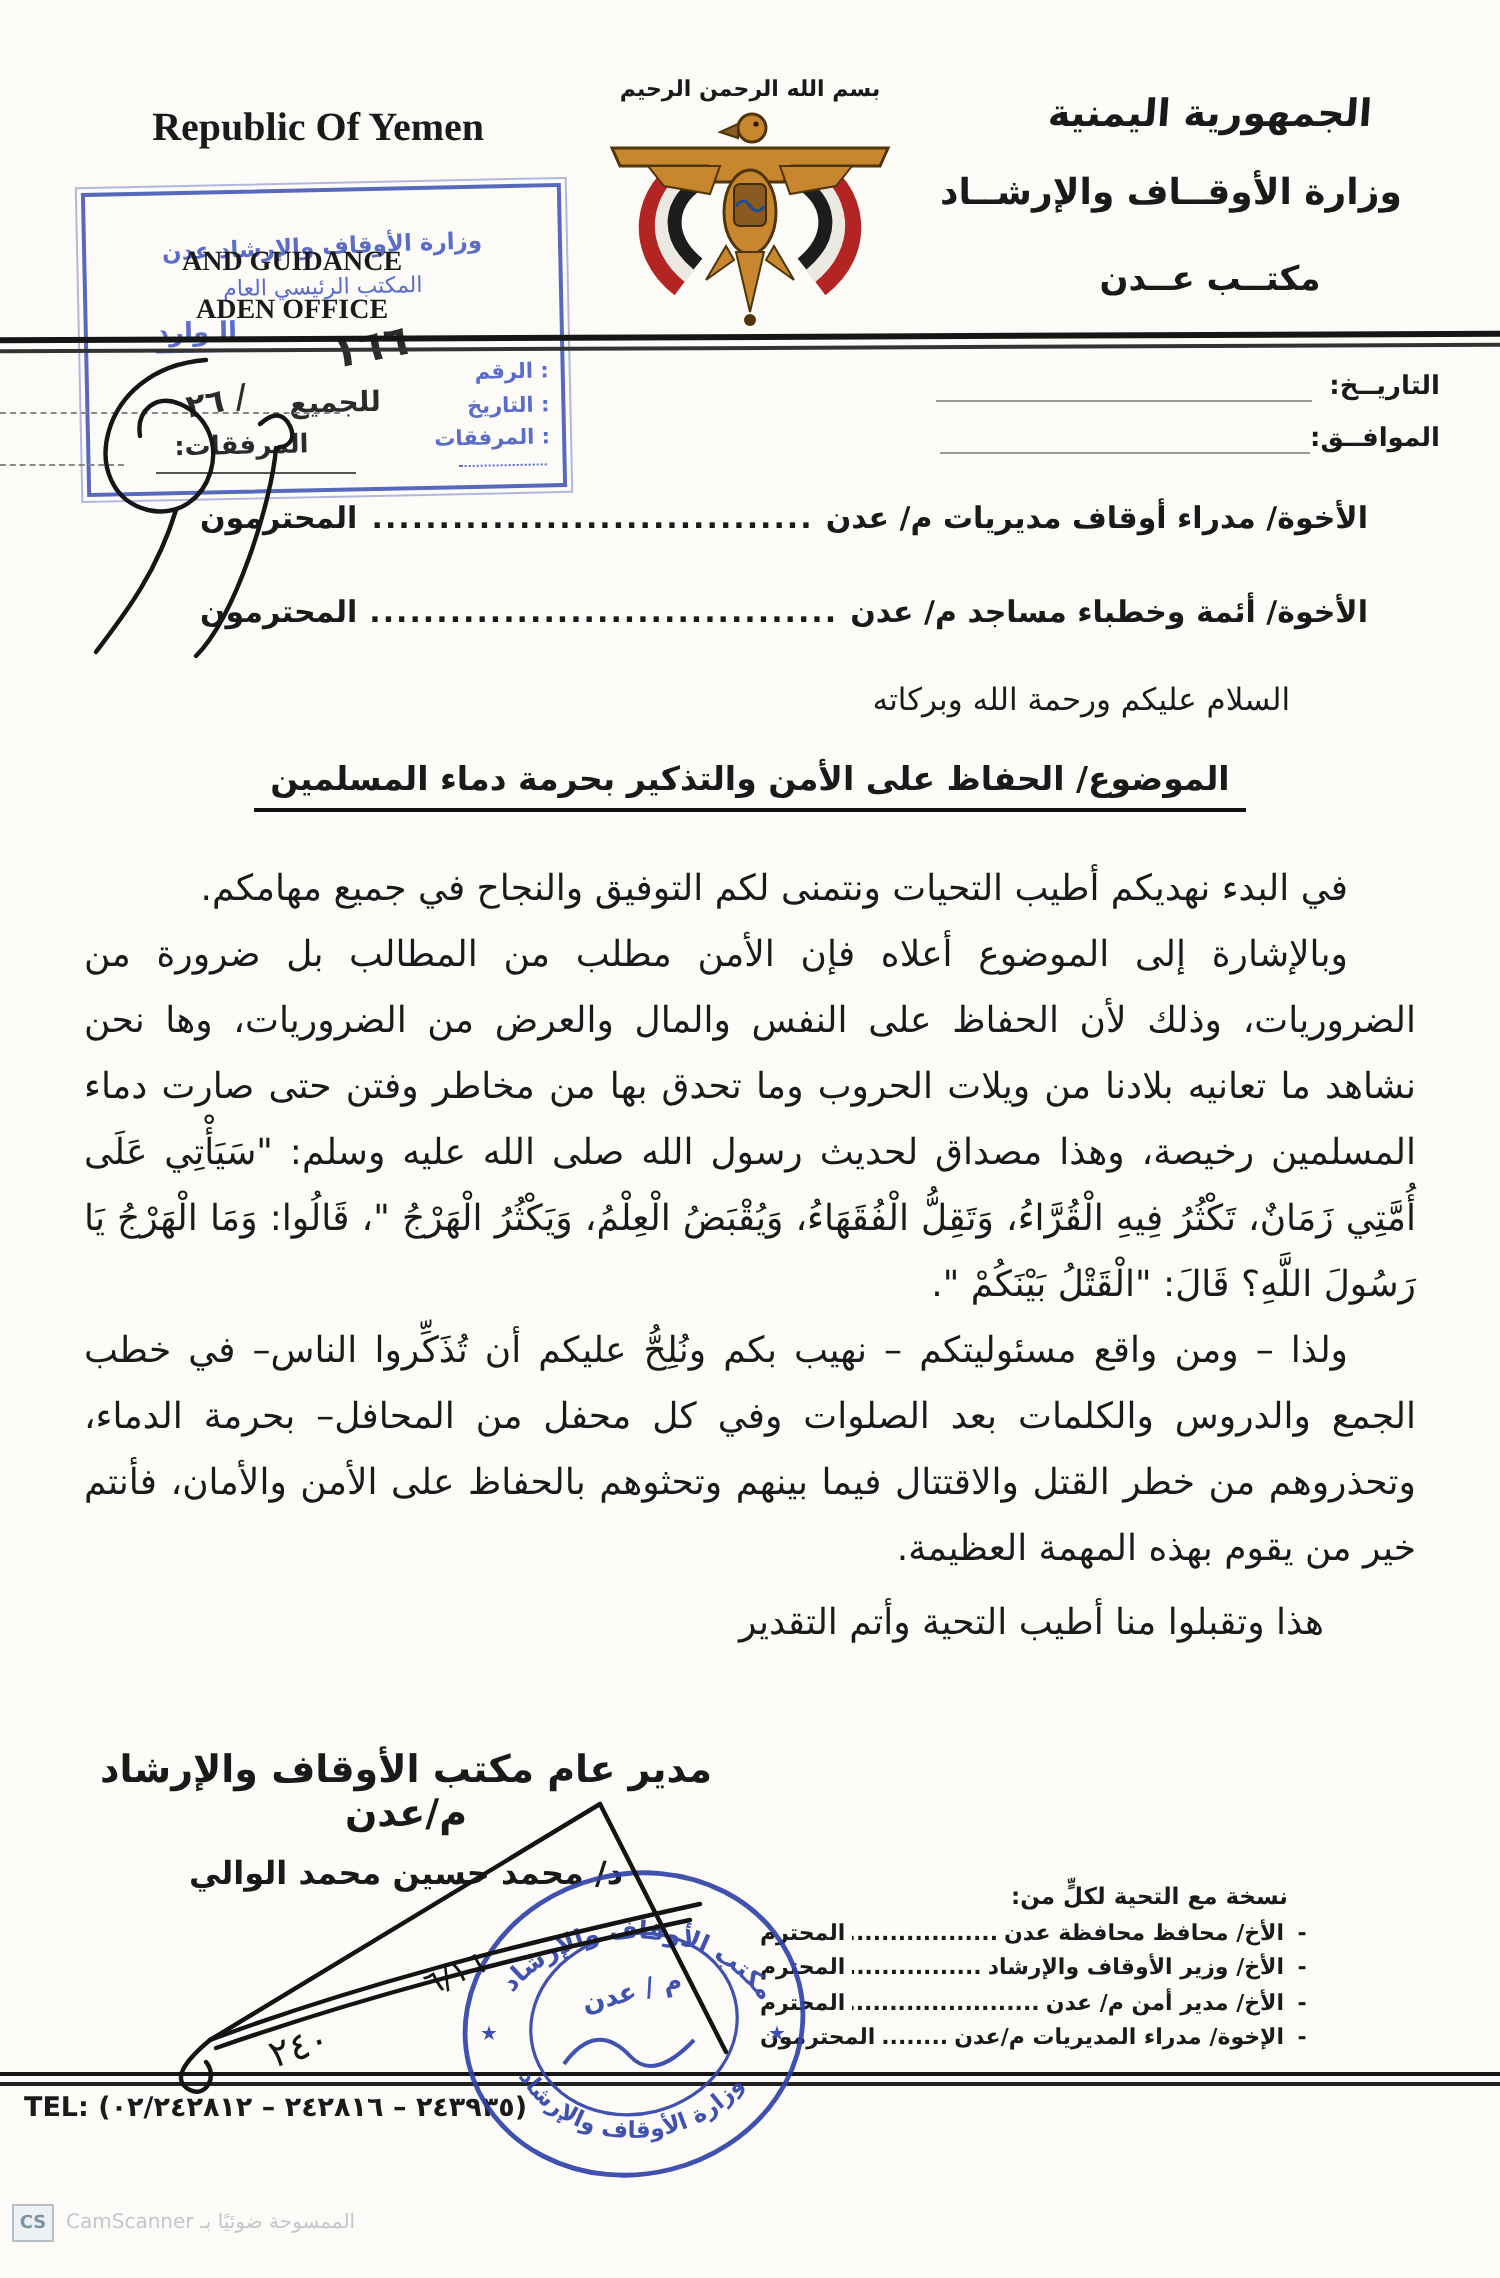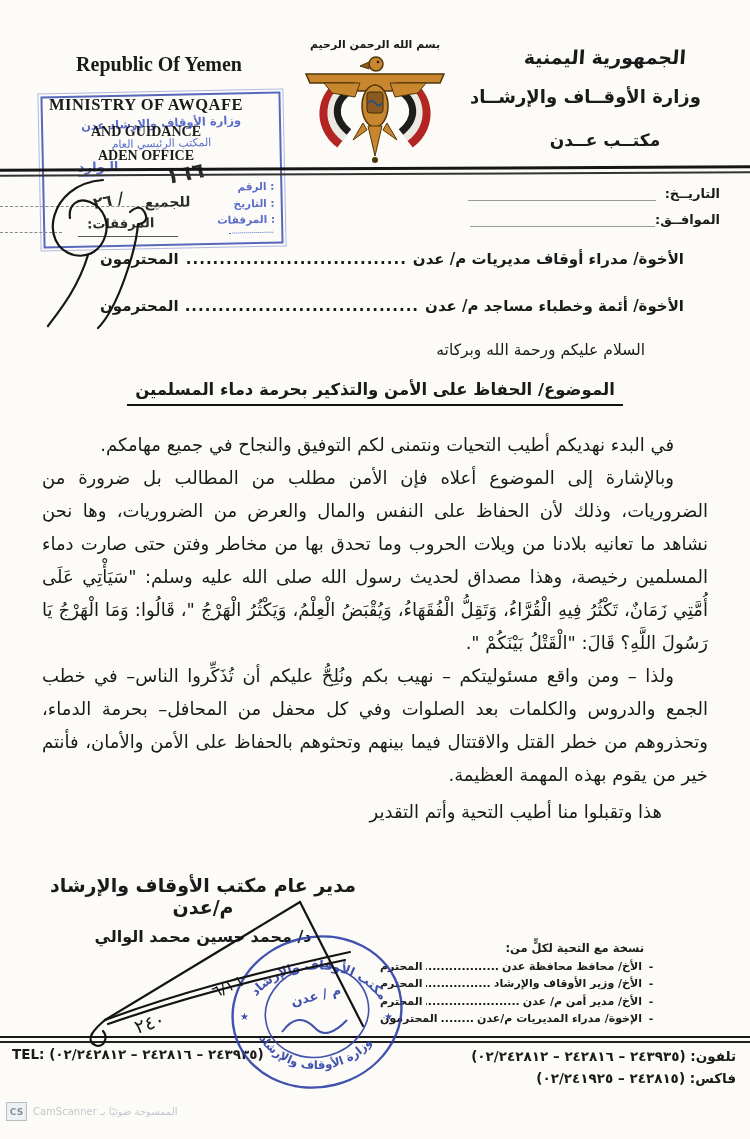--- a/index.html
+++ b/index.html
@@ -53,21 +53,20 @@
     <div class="fld" style="top:86px;">الرقم :</div>
     <div class="fld" style="top:103px;">التاريخ :</div>
     <div class="fld" style="top:119px;">المرفقات :</div>
     <div class="abs" style="right:8px;top:138px;width:44px;border-bottom:1px dotted #4e62c6;"></div>
     <div class="abs hw" style="left:122px;top:66px;font-size:21px;">١٦٦</div>
     <div class="abs hw" style="left:48px;top:94px;font-size:16px;">٢٦ /</div>
     <div class="abs bold rtl" style="left:100px;top:98px;font-size:14px;">للجميع</div>
     <div class="abs bold rtl" style="left:42px;top:119px;font-size:13px;">المرفقات:</div>
   </div>
 
-  <div class="abs en-serif bold" style="left:30px;top:95px;width:232px;text-align:center;font-size:16.5px;letter-spacing:.5px;">MINISTRY OF AWQAFE</div>
   <div class="abs en-serif bold" style="left:30px;top:124px;width:232px;text-align:center;font-size:14px;">AND GUIDANCE</div>
   <div class="abs en-serif bold" style="left:30px;top:148px;width:232px;text-align:center;font-size:14px;">ADEN OFFICE</div>
 
   <div class="abs" style="left:0;top:206px;width:170px;border-top:1.5px dashed #888;"></div>
   <div class="abs" style="left:0;top:232px;width:62px;border-top:1.5px dashed #888;"></div>
   <div class="abs" style="left:78px;top:236px;width:100px;border-top:1.5px solid #555;"></div>
 
   <svg class="abs" style="left:18px;top:158px;" width="145" height="175" viewBox="0 0 145 175">
     <g fill="none" stroke="#161616" stroke-width="2.2" stroke-linecap="round">
       <path d="M85,22 C30,26 20,88 56,97 C88,104 102,57 72,44 C60,39 50,47 52,60"></path>
@@ -208,30 +207,20 @@
       <span class="dash">-</span>
       <span>الإخوة/ مدراء المديريات م/عدن</span>
       <span class="leader">..............................</span>
       <span>المحترمون</span>
     </div>
   </div>
 
   <div class="rule" style="top:1036px;height:2.2px;"></div>
   <div class="rule" style="top:1041px;height:2px;background:#222;"></div>
 
-  <div class="abs rtl footer-line" style="right:14px;top:1048px;">
-    <div>
-      <span>تلفون:</span>
-      <span>(٢٤٣٩٣٥ – ٢٤٢٨١٦ – ٠٢/٢٤٢٨١٢)</span>
-    </div>
-    <div style="margin-top:6px;">
-      <span>فاكس:</span>
-      <span>(٢٤٢٨١٥ – ٠٢/٢٤١٩٢٥)</span>
-    </div>
-  </div>
 
   <div class="abs ltr footer-line" style="left:12px;top:1046px;">
     <div>
       <span>TEL:</span>
       <span dir="ltr">(٢٤٣٩٣٥ – ٢٤٢٨١٦ – ٠٢/٢٤٢٨١٢)</span>
     </div>
   </div>
 
   <div class="abs wm" style="left:6px;top:1102px;">
     <span class="csbox">CS</span>

